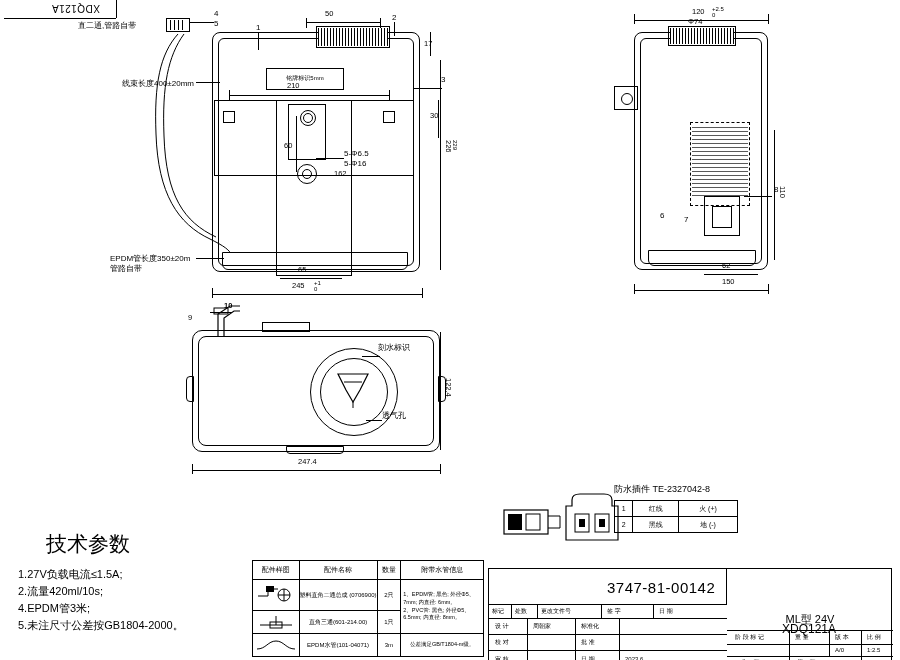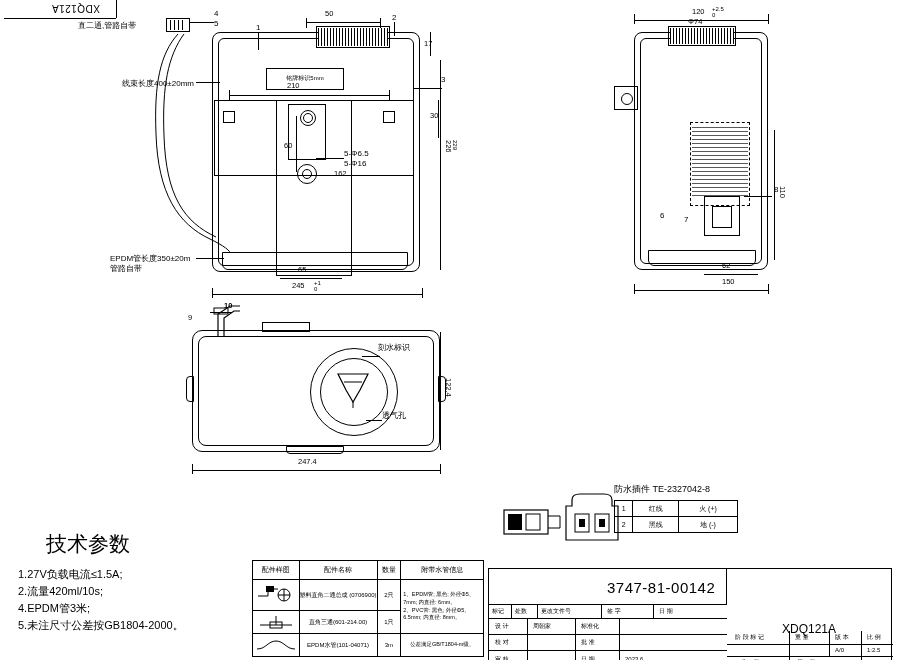--- a/index.html
+++ b/index.html
@@ -309,20 +309,23 @@
     <div class="abs lbl xs" style="left:26px;top:3px;">处数</div>
     <div class="abs lbl xs" style="left:52px;top:3px;">更改文件号</div>
     <div class="abs lbl xs" style="left:118px;top:3px;">签  字</div>
     <div class="abs lbl xs" style="left:170px;top:3px;">日  期</div>
     <div class="ln vl" style="left:22px;top:0px;height:14px;"></div>
     <div class="ln vl" style="left:48px;top:0px;height:14px;"></div>
     <div class="ln vl" style="left:112px;top:0px;height:14px;"></div>
     <div class="ln vl" style="left:164px;top:0px;height:14px;"></div>
   </div>
 
+  <div class="abs" style="left:238px;top:36px;width:166px;height:26px;border-bottom:1px solid #000;box-sizing:border-box;">
+    <div class="abs center" style="left:0px;top:7px;width:166px;font-size:11px;">ML型  24V</div>
+  </div>
 
   <div class="abs" style="left:0px;top:50px;width:238px;height:16px;border-bottom:1px solid #000;box-sizing:border-box;">
     <div class="abs lbl xs" style="left:6px;top:4px;">设  计</div>
     <div class="abs lbl xs" style="left:44px;top:4px;">周朝家</div>
     <div class="abs lbl xs" style="left:92px;top:4px;">标准化</div>
     <div class="ln vl" style="left:38px;top:0px;height:16px;"></div>
     <div class="ln vl" style="left:86px;top:0px;height:16px;"></div>
     <div class="ln vl" style="left:130px;top:0px;height:16px;"></div>
   </div>
   <div class="abs" style="left:0px;top:66px;width:238px;height:16px;border-bottom:1px solid #000;box-sizing:border-box;">

